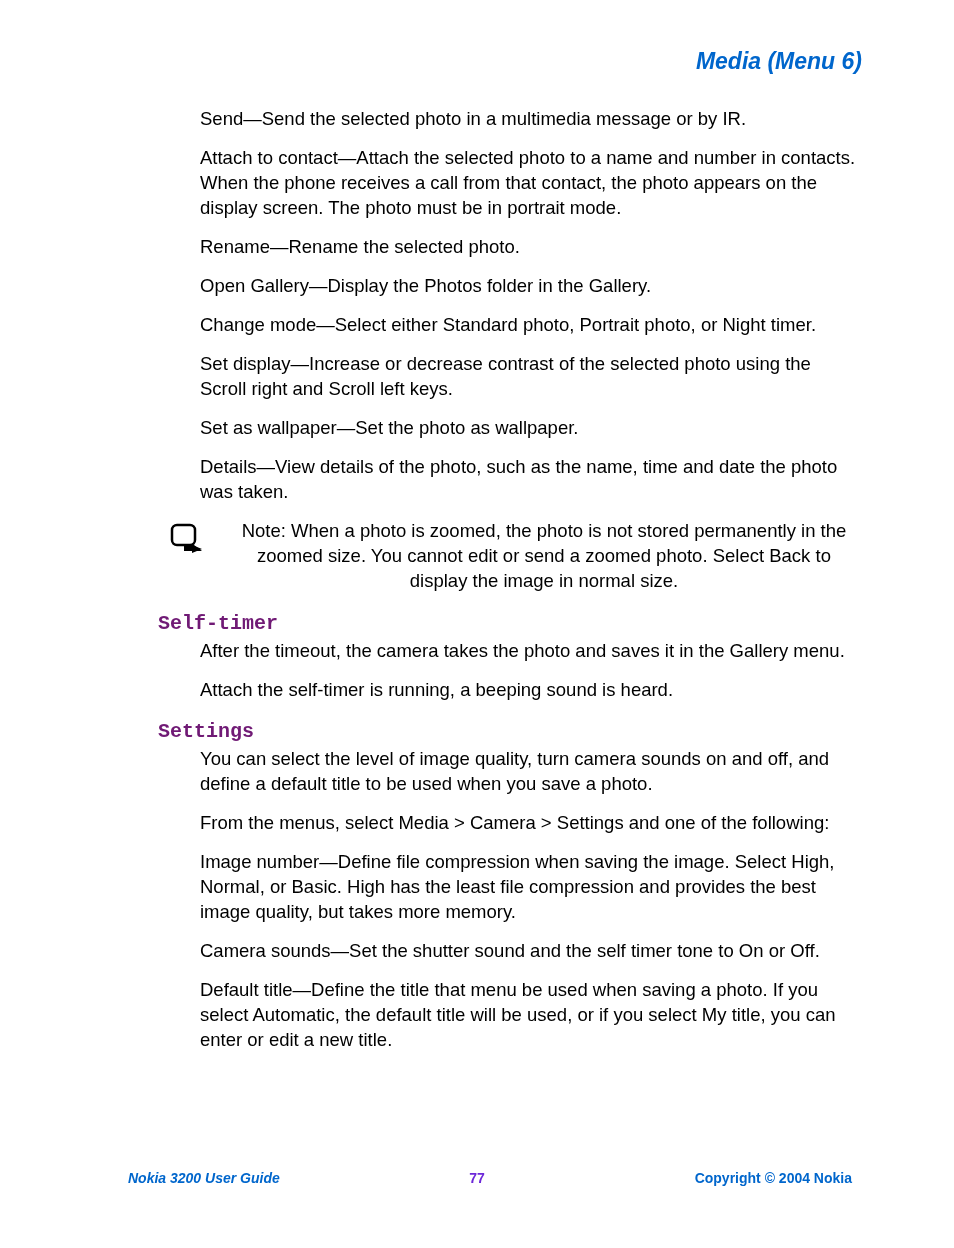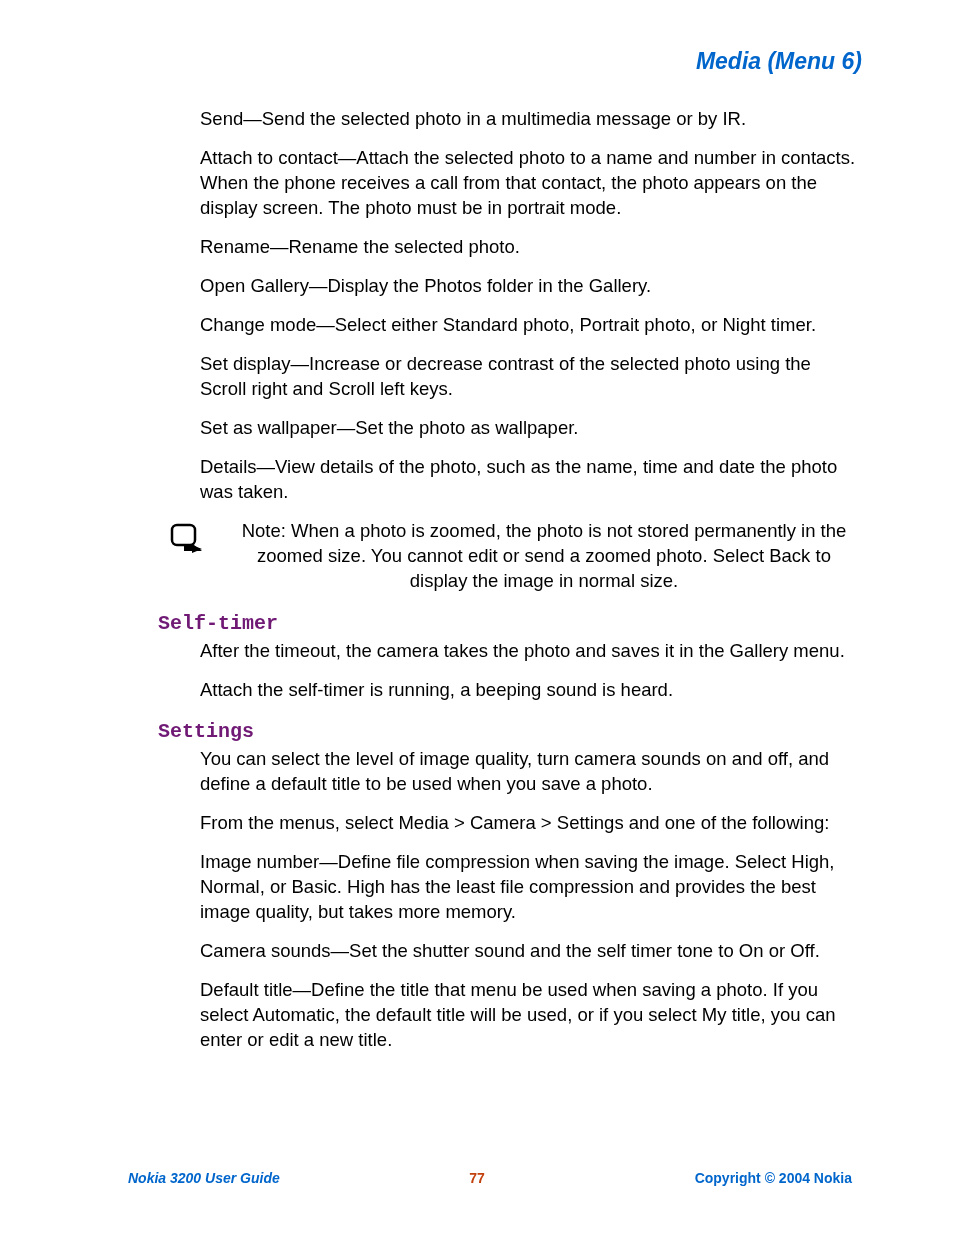--- a/index.html
+++ b/index.html
@@ -63,21 +63,21 @@
     width: 100%;
     padding: 0 102px 0 128px;
     box-sizing: border-box;
     display: flex;
     justify-content: space-between;
     font-size: 14px;
     font-weight: bold;
     color: #0066cc;
   }
   .footer .guide { font-style: italic; }
-  .footer .page-num { color: #c2410c; position: absolute; left: 50%; transform: translateX(-50%); }
+  .footer .page-num { color: #6d28d9; position: absolute; left: 50%; transform: translateX(-50%); }
 </style>
 </head>
 <body>
 
 <div class="page">
   <div class="header">Media (Menu 6)</div>
 
   <div class="body-content">
 
     <p><b>Send</b><span>—</span><span>Send the selected photo in a multimedia message or by IR.</span></p>

